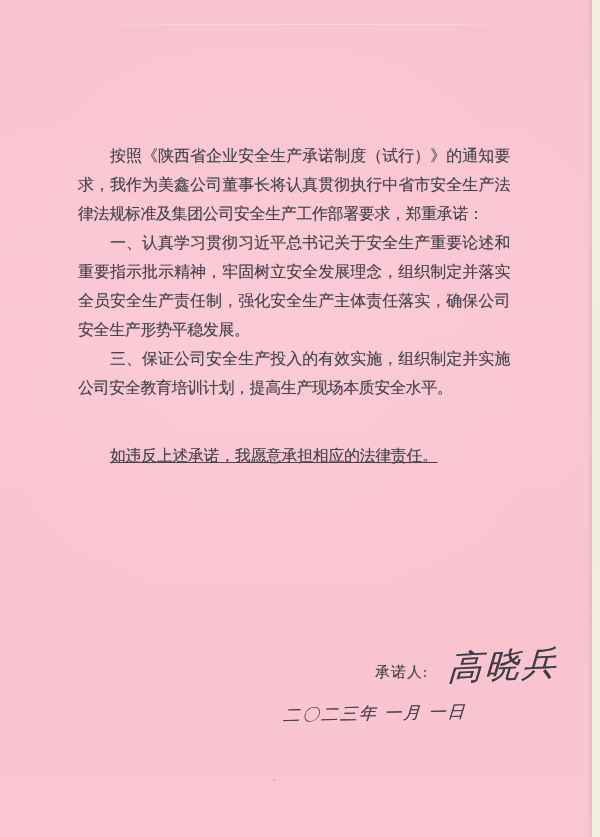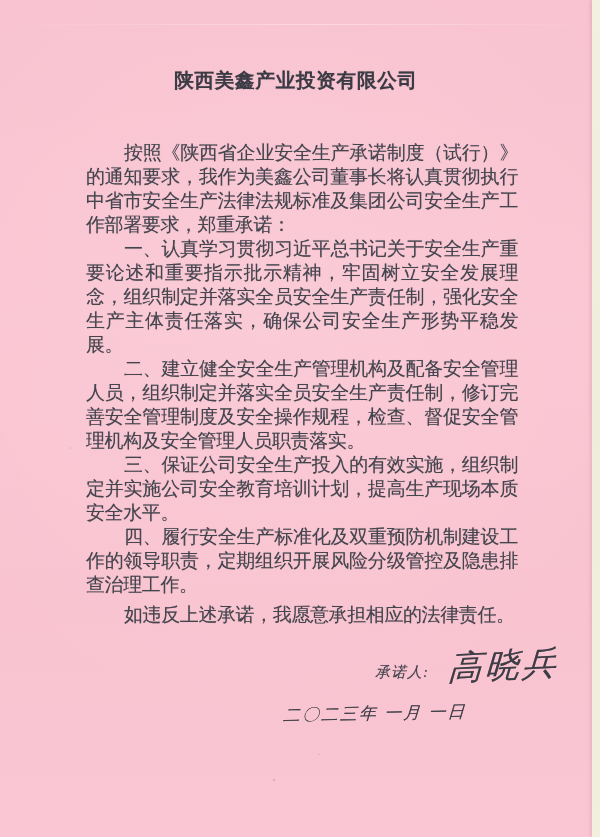--- a/index.html
+++ b/index.html
@@ -48,52 +48,52 @@
     font-size: 19.5px;
     line-height: 30px;
     font-weight: 600;
     letter-spacing: 0.8px;
     color: #3b3b44;
     text-shadow: 0 0 0.7px rgba(59,59,68,0.5);
   }
   .body-block {
     position: absolute;
     top: 141px;
-    left: 86px;
+    left: 78px;
     width: 432px;
-    font-size: 19px;
-    line-height: 24px;
+    font-size: 16px;
+    line-height: 29px;
     letter-spacing: -0.4px;
     text-align: justify;
     color: #45454e;
     text-shadow: 0 0 0.7px rgba(69,69,78,0.45);
   }
   .body-block p {
     margin: 0;
     text-indent: 2em;
   }
   .body-block p.closing {
-    margin-top: 6px;
+    margin-top: 39px;
+    text-decoration: underline;
   }
   .sign-row {
     position: absolute;
     top: 645px;
     left: 0;
     width: 600px;
     height: 60px;
   }
   .sign-label {
     position: absolute;
     top: 18px;
     left: 375px;
     font-size: 15px;
     letter-spacing: 1px;
     color: #45454e;
     text-shadow: 0 0 0.7px rgba(69,69,78,0.45);
-    font-style: italic;
   }
   .sign-name {
     position: absolute;
     top: -2px;
     left: 448px;
     font-size: 34px;
     font-style: italic;
     color: #3d3d46;
     transform: rotate(-3deg) skewX(-6deg);
     letter-spacing: 3px;
@@ -118,29 +118,26 @@
   .speck.s2 { width: 2px; height: 1px; top: 754px; left: 318px; background: rgba(150,140,120,0.4); }
   .speck.s3 { width: 1px; height: 2px; top: 447px; left: 70px; background: rgba(140,100,90,0.25); }
 </style>
 </head>
 <body>
 
 <div class="page">
   <div class="crease"></div>
 
   <div class="title-block">
-    <div>陕西美鑫产业投资有限公司</div>
   </div>
 
   <div class="body-block">
     <p>按照《陕西省企业安全生产承诺制度（试行）》的通知要求，我作为美鑫公司董事长将认真贯彻执行中省市安全生产法律法规标准及集团公司安全生产工作部署要求，郑重承诺：</p>
     <p>一、认真学习贯彻习近平总书记关于安全生产重要论述和重要指示批示精神，牢固树立安全发展理念，组织制定并落实全员安全生产责任制，强化安全生产主体责任落实，确保公司安全生产形势平稳发展。</p>
-    <p>二、建立健全安全生产管理机构及配备安全管理人员，组织制定并落实全员安全生产责任制，修订完善安全管理制度及安全操作规程，检查、督促安全管理机构及安全管理人员职责落实。</p>
     <p>三、保证公司安全生产投入的有效实施，组织制定并实施公司安全教育培训计划，提高生产现场本质安全水平。</p>
-    <p>四、履行安全生产标准化及双重预防机制建设工作的领导职责，定期组织开展风险分级管控及隐患排查治理工作。</p>
     <p class="closing">如违反上述承诺，我愿意承担相应的法律责任。</p>
   </div>
 
   <div class="sign-row">
     <span class="sign-label">承诺人:</span>
     <span class="sign-name">高晓兵</span>
   </div>
 
   <div class="date-row">二〇二三年 一月 一日</div>
 

